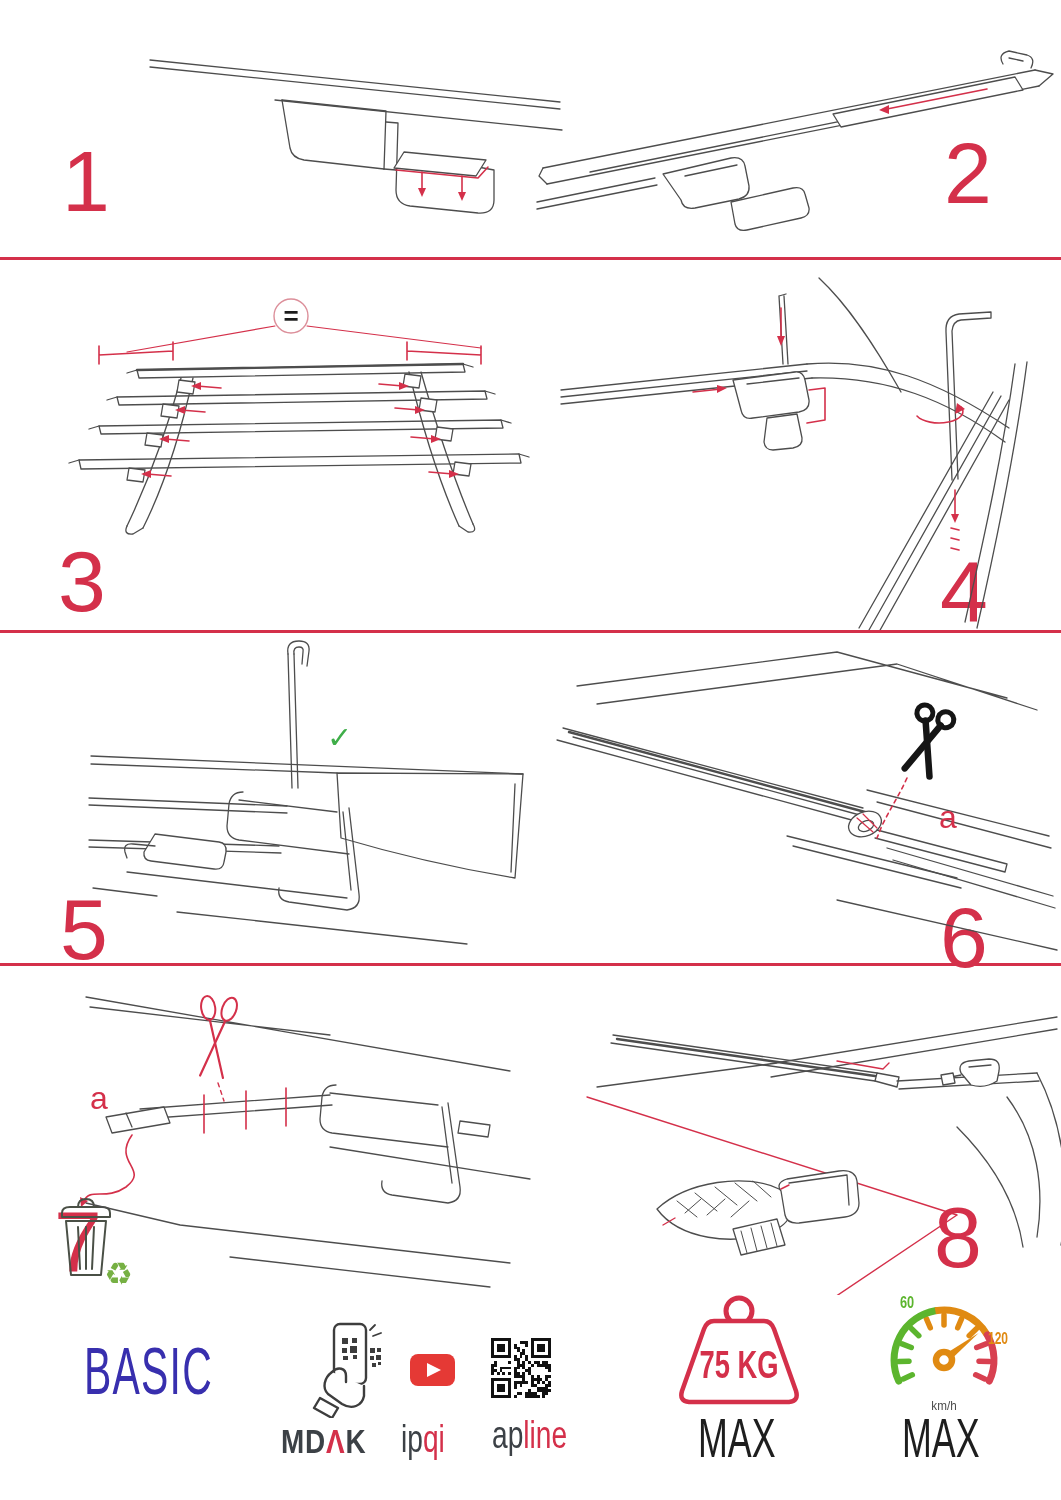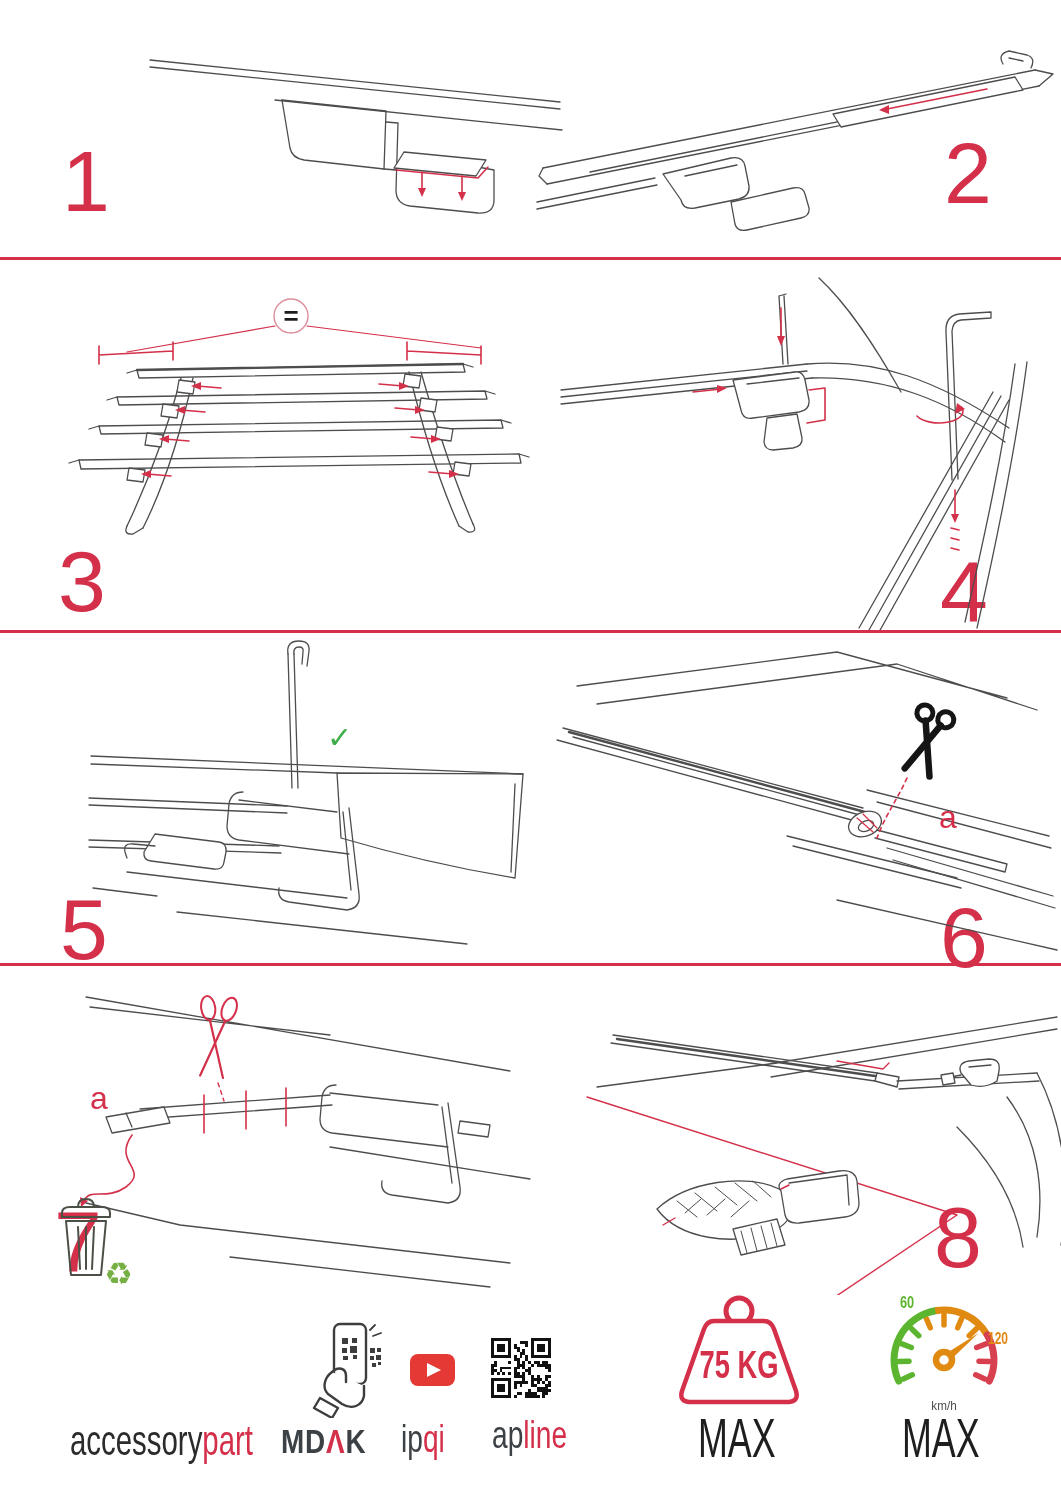--- a/index.html
+++ b/index.html
@@ -240,24 +240,22 @@
     <path class="red" style="stroke-width:1.4" d="M52,122 L422,240 M422,240 L282,334"></path>
     <path class="lnf" d="M122,234 C152,206 212,198 244,214 C264,224 260,246 238,256 C198,272 144,264 122,234 Z"></path>
     <path class="ln" style="stroke-width:1" d="M142,226 L162,242 M160,218 L182,236 M180,212 L202,230 M200,208 L222,226 M218,206 L236,222 M150,238 L166,224 M172,240 L190,224 M196,242 L214,226"></path>
     <path class="lnf" d="M246,216 Q240,208 252,204 L304,196 Q320,194 322,206 L324,228 Q324,240 310,242 L264,248 Q252,249 250,240 Z"></path>
     <path class="ln" d="M254,208 L312,200 M312,200 L314,230"></path>
     <path class="lnf" d="M198,254 L242,244 L250,270 L206,280 Z"></path>
     <path class="ln" style="stroke-width:1" d="M206,256 L212,278 M216,253 L222,276 M226,251 L232,273 M236,248 L242,271"></path>
     <path class="red" style="stroke-width:1.4" d="M128,250 L140,243 M246,214 L254,210"></path>
   </svg>
 
-  <div class="abs" style="left:70px;top:1420px">
-    <span class="cond acc-t">
-      <span>accessory</span><span class="red-txt">part</span>
-    </span>
+  <div class="abs" style="left:84px;top:1338px">
+    <span class="cond basic-t">BASIC</span>
   </div>
 
   <svg class="abs" style="left:312px;top:1322px" width="74" height="96" viewBox="0 0 74 96">
     <rect x="22" y="2" width="32" height="60" rx="6" fill="#fff" stroke="#3d3d3d" stroke-width="2.4"></rect>
     <g fill="#3d3d3d">
       <rect x="30" y="16" width="6" height="6"></rect>
         <rect x="40" y="16" width="5" height="5"></rect>
       <rect x="30" y="26" width="5" height="5"></rect>
         <rect x="38" y="24" width="7" height="7"></rect>
       <rect x="31" y="34" width="5" height="4"></rect>

